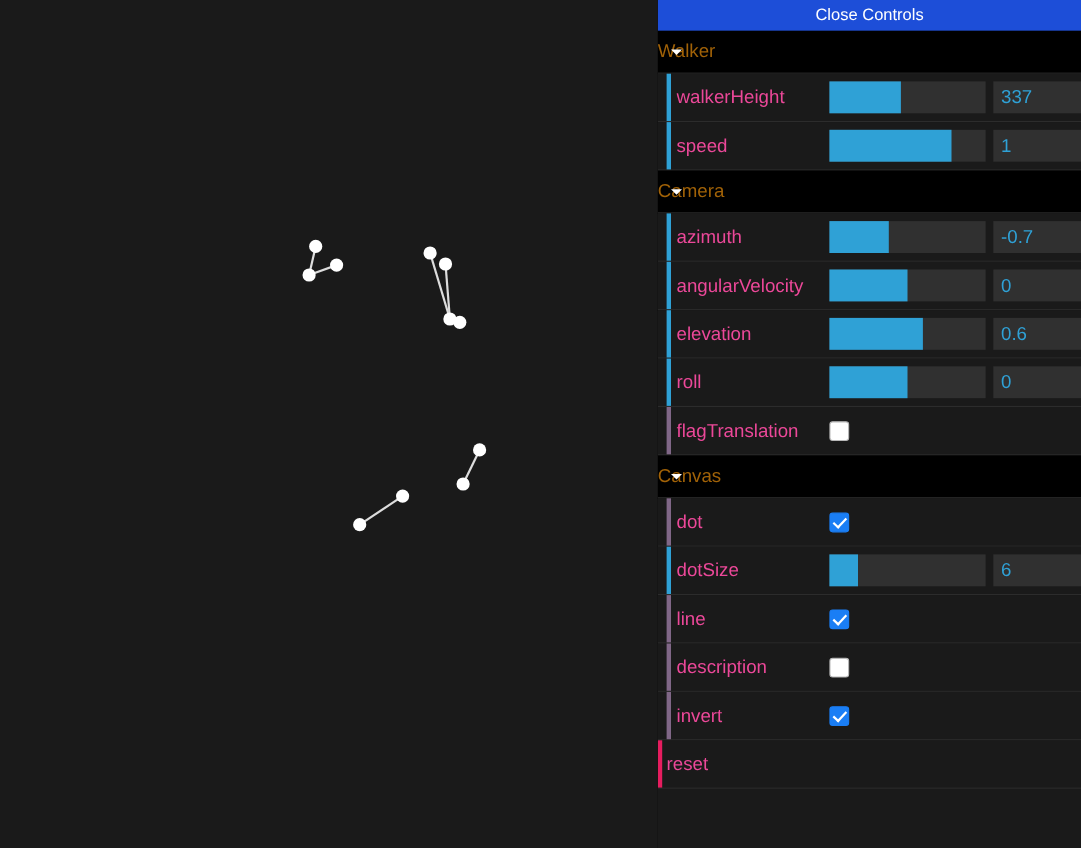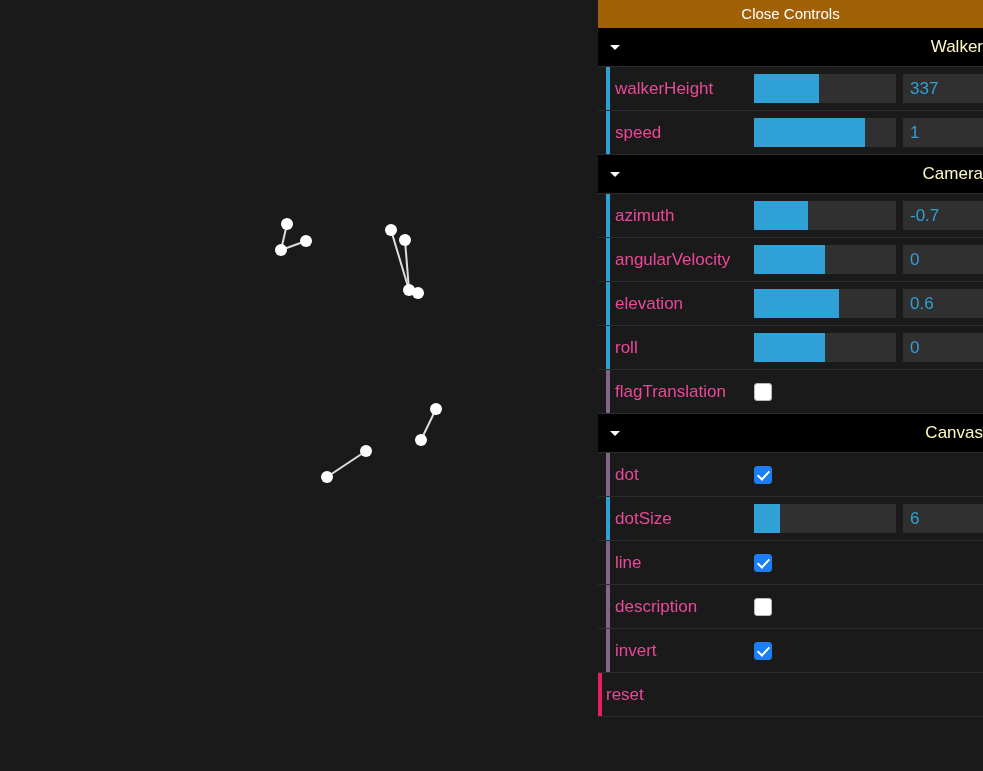--- a/index.html
+++ b/index.html
@@ -37,40 +37,38 @@
     height: 771px;
     background: #1a1a1a;
     overflow: hidden;
     font-size: 15px;
     color: #eeeeee;
   }
 
   .close-button {
     height: 28px;
     line-height: 28px;
-    background: #a16207;
+    background: #1d4ed8;
     color: #ffffff;
     text-align: center;
     font-size: 15px;
     cursor: pointer;
     user-select: none;
   }
 
   .folder-title {
     height: 38px;
     line-height: 38px;
     background: #000000;
-    color: #fef9c3;
-    padding-left: 30px;
+    color: #a16207;
     position: relative;
     font-size: 17px;
     cursor: pointer;
     user-select: none;
     border-bottom: 1px solid #2c2c2c;
-    text-align: right;
   }
   .folder-title .caret {
     position: absolute;
     left: 12px;
     top: 50%;
     margin-top: -2px;
     width: 0; height: 0;
     border-left: 5px solid transparent;
     border-right: 5px solid transparent;
     border-top: 5px solid #ffffff;

